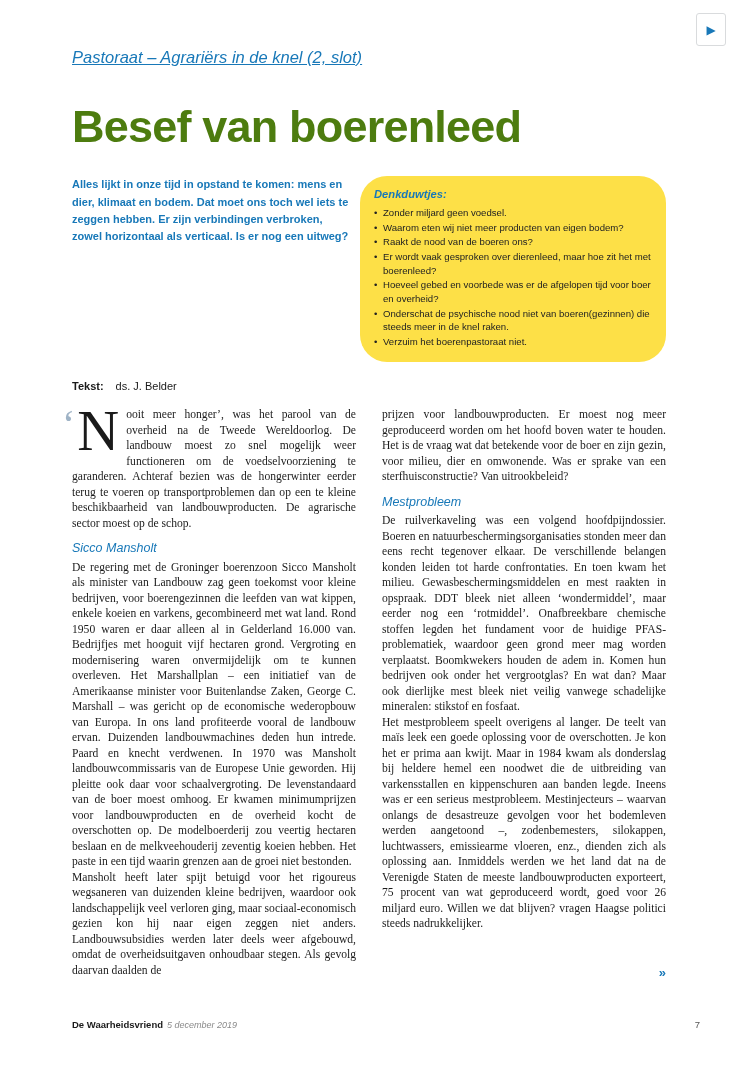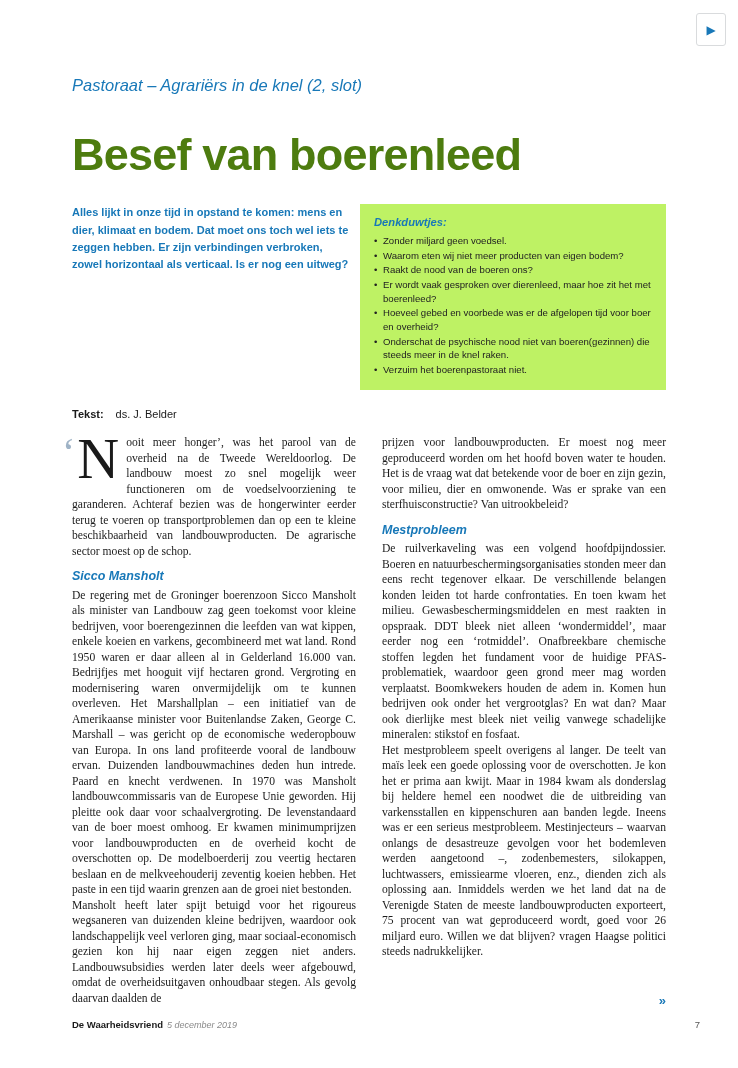--- a/index.html
+++ b/index.html
@@ -15,39 +15,40 @@
   .nav-box {
     position:absolute; top:13px; right:12px;
     width:30px; height:33px;
     border:1px solid #d9dbdd; border-radius:3px;
     display:flex; align-items:center; justify-content:center;
     cursor:pointer; background:#fff;
   }
   .nav-arrow { color:#1878b8; font-size:12px; line-height:1; }
   .content { position:absolute; left:72px; right:72px; top:0; }
   .kicker {
-    margin-top:76px;
+    margin-top:48px;
     color:#1878b8; font-style:italic;
-    font-size:16.5px; font-weight:400;
+    font-size:16.5px; font-weight:400;text-decoration:underline;
   }
   .title {
     margin-top:36px;
     font-size:45px; font-weight:800; letter-spacing:-0.8px;
     color:#4d7c0f; line-height:1.05;
   }
   .intro-row { display:flex; margin-top:26px; align-items:flex-start; }
   .intro {
     width:280px;
     color:#1878b8; font-weight:700;
     font-size:11px; line-height:1.58;
   }
   .think-box {
     margin-left:auto; width:306px;
-    background:#bef264;
+    background:#fde047;
     padding:12px 13px 13px 14px;
+    border-radius:27px;
   }
   .think-title {
     color:#1878b8; font-weight:700; font-style:italic;
     font-size:11.2px; margin-bottom:6px;
   }
   .think-list { list-style:none; }
   .think-list li {
     font-size:9.6px; line-height:1.42; color:#222222;
     padding-left:9px; position:relative; margin-bottom:1px;
   }
@@ -57,21 +58,21 @@
   .columns { display:flex; gap:26px; margin-top:15px; }
   .col {
     width:284px;
     font-family:"Liberation Serif", serif;
     font-size:11.6px; line-height:15.5px;
     text-align:justify; color:#1b1b1b;
   }
   .col p { margin:0; }
   .sec-heading {
     font-family:"Liberation Sans", sans-serif;
-    color:#1878b8; font-weight:700; font-style:italic;
+    color:#1878b8; font-weight:400; font-style:italic;
     font-size:12.5px; margin:10px 0 3px 0; text-align:left;
   }
   .dropcap {
     float:left; display:flex; align-items:flex-start;
     margin:1px 7px 0 -10px;
   }
   .dc-quote {
     font-family:"Liberation Serif", serif;
     font-size:40px; line-height:34px; color:#9fb3c6; margin-right:2px;
   }

